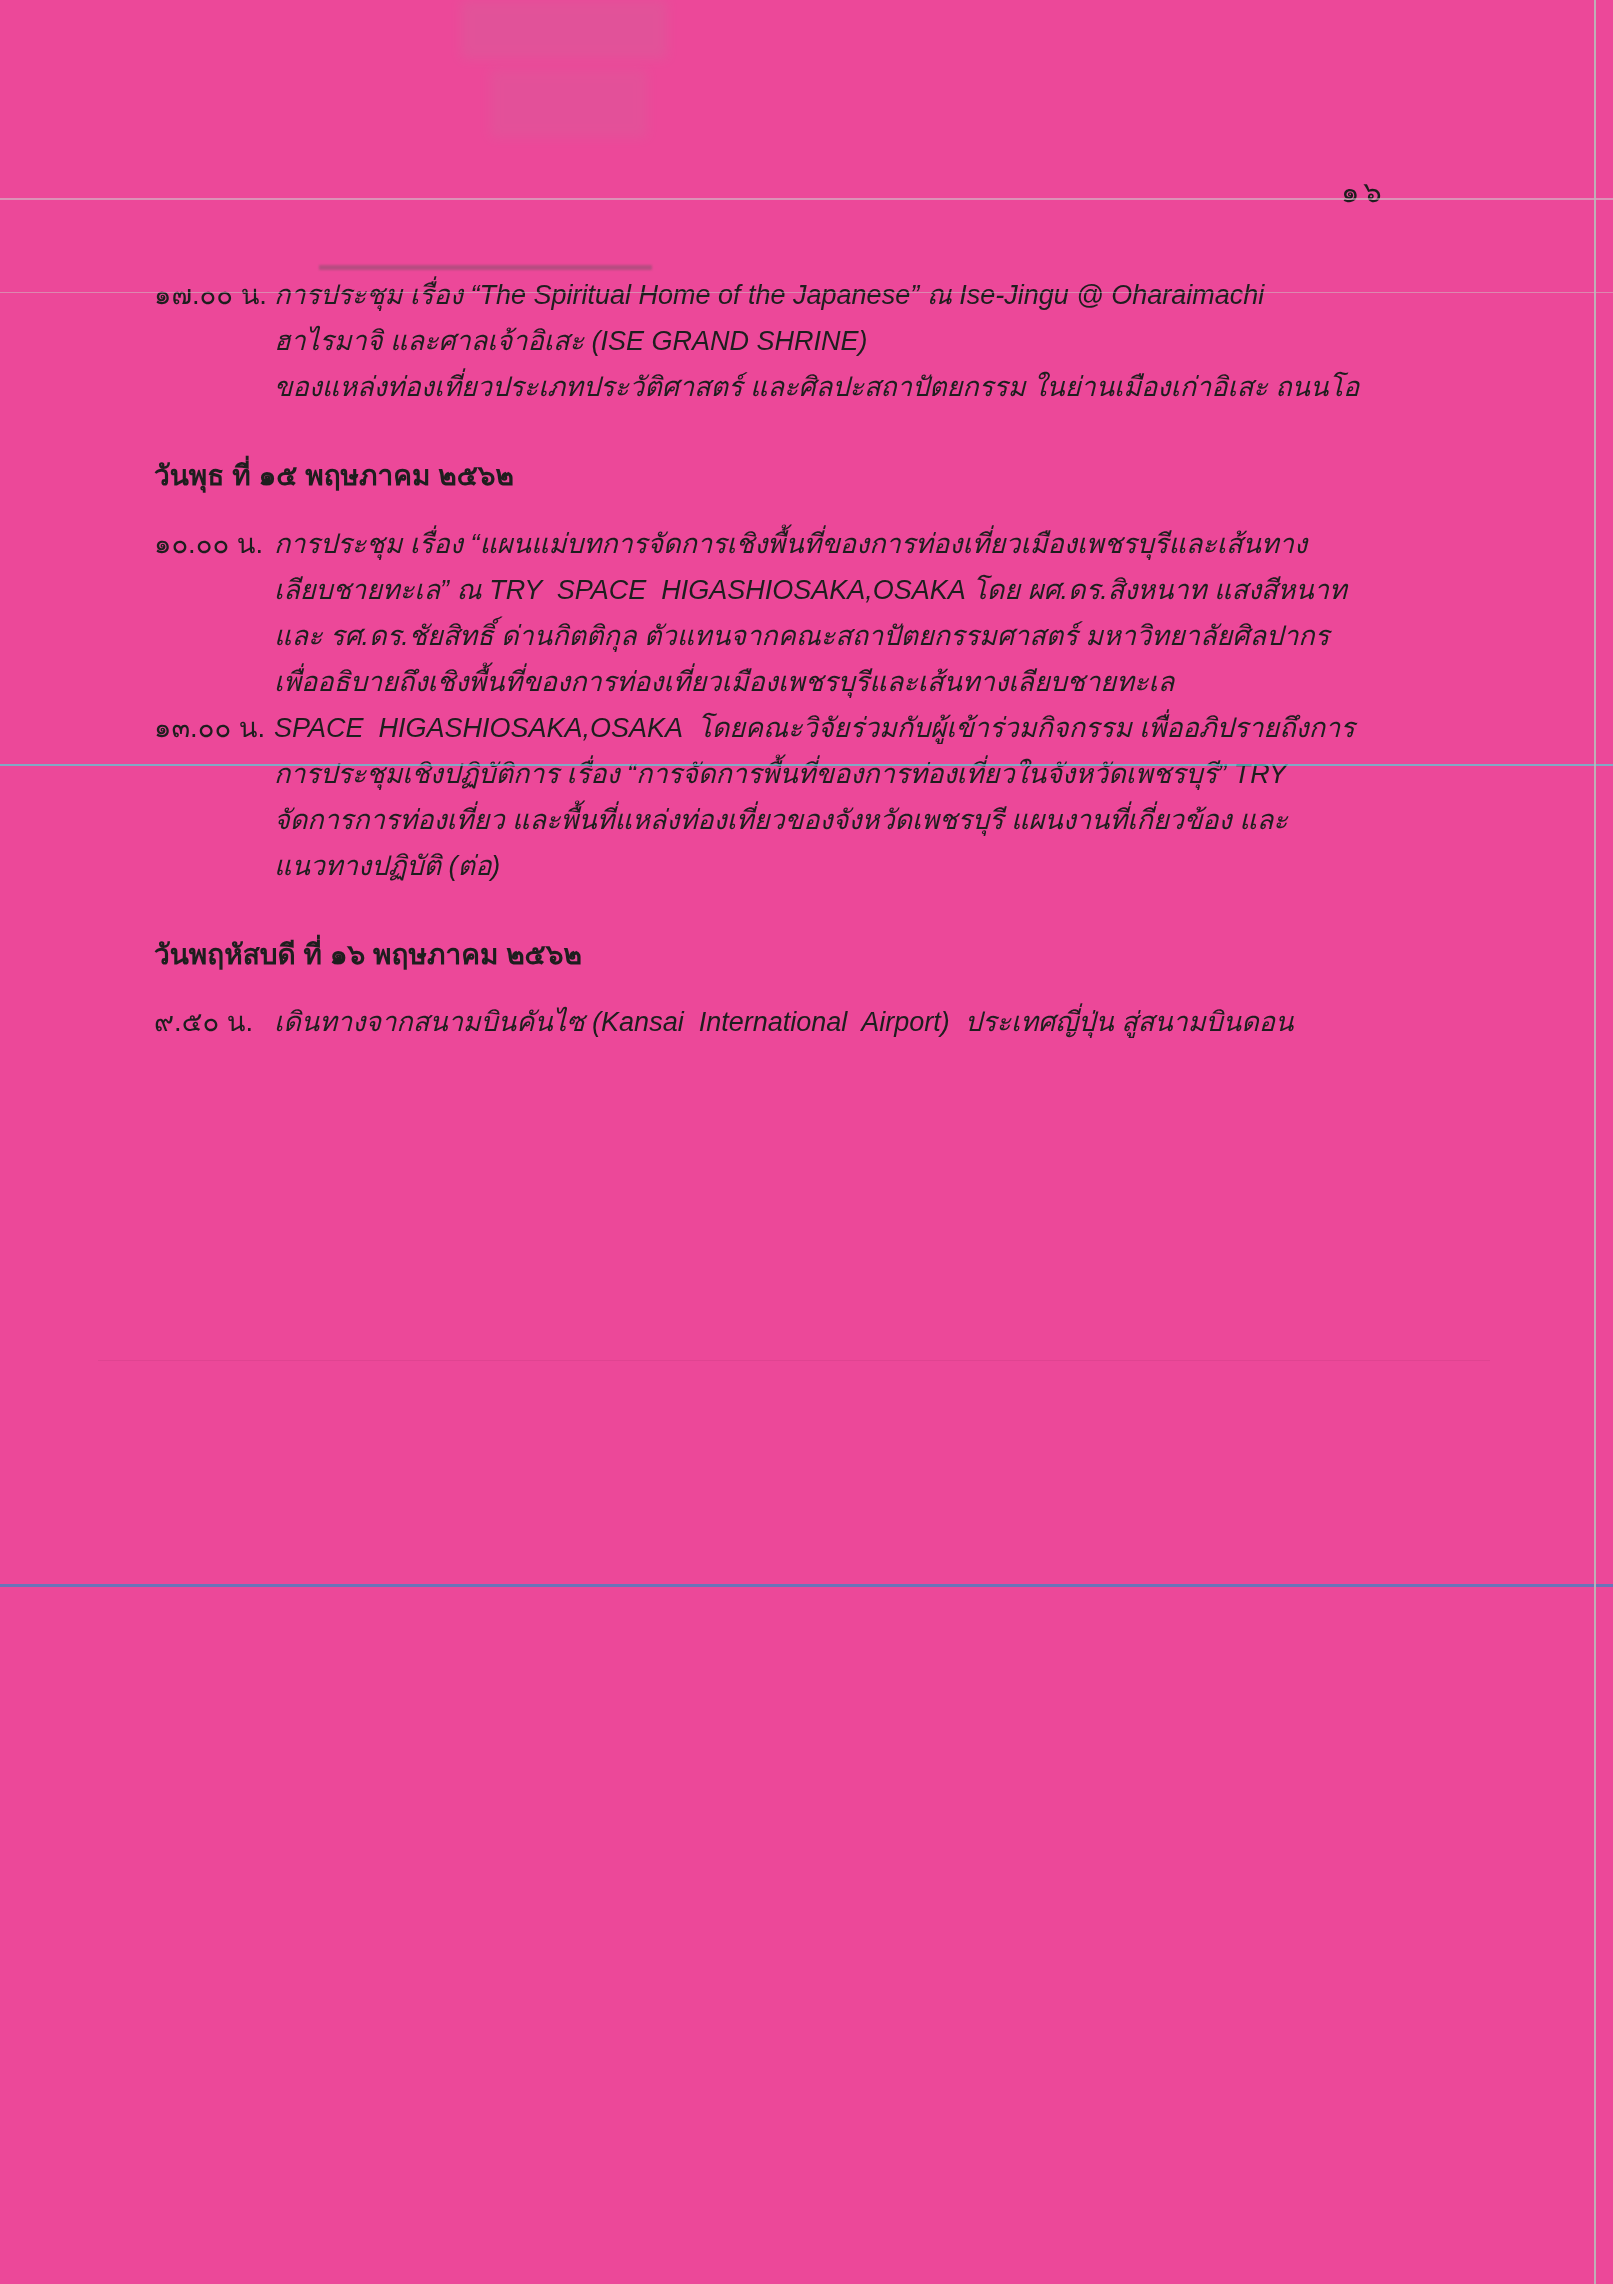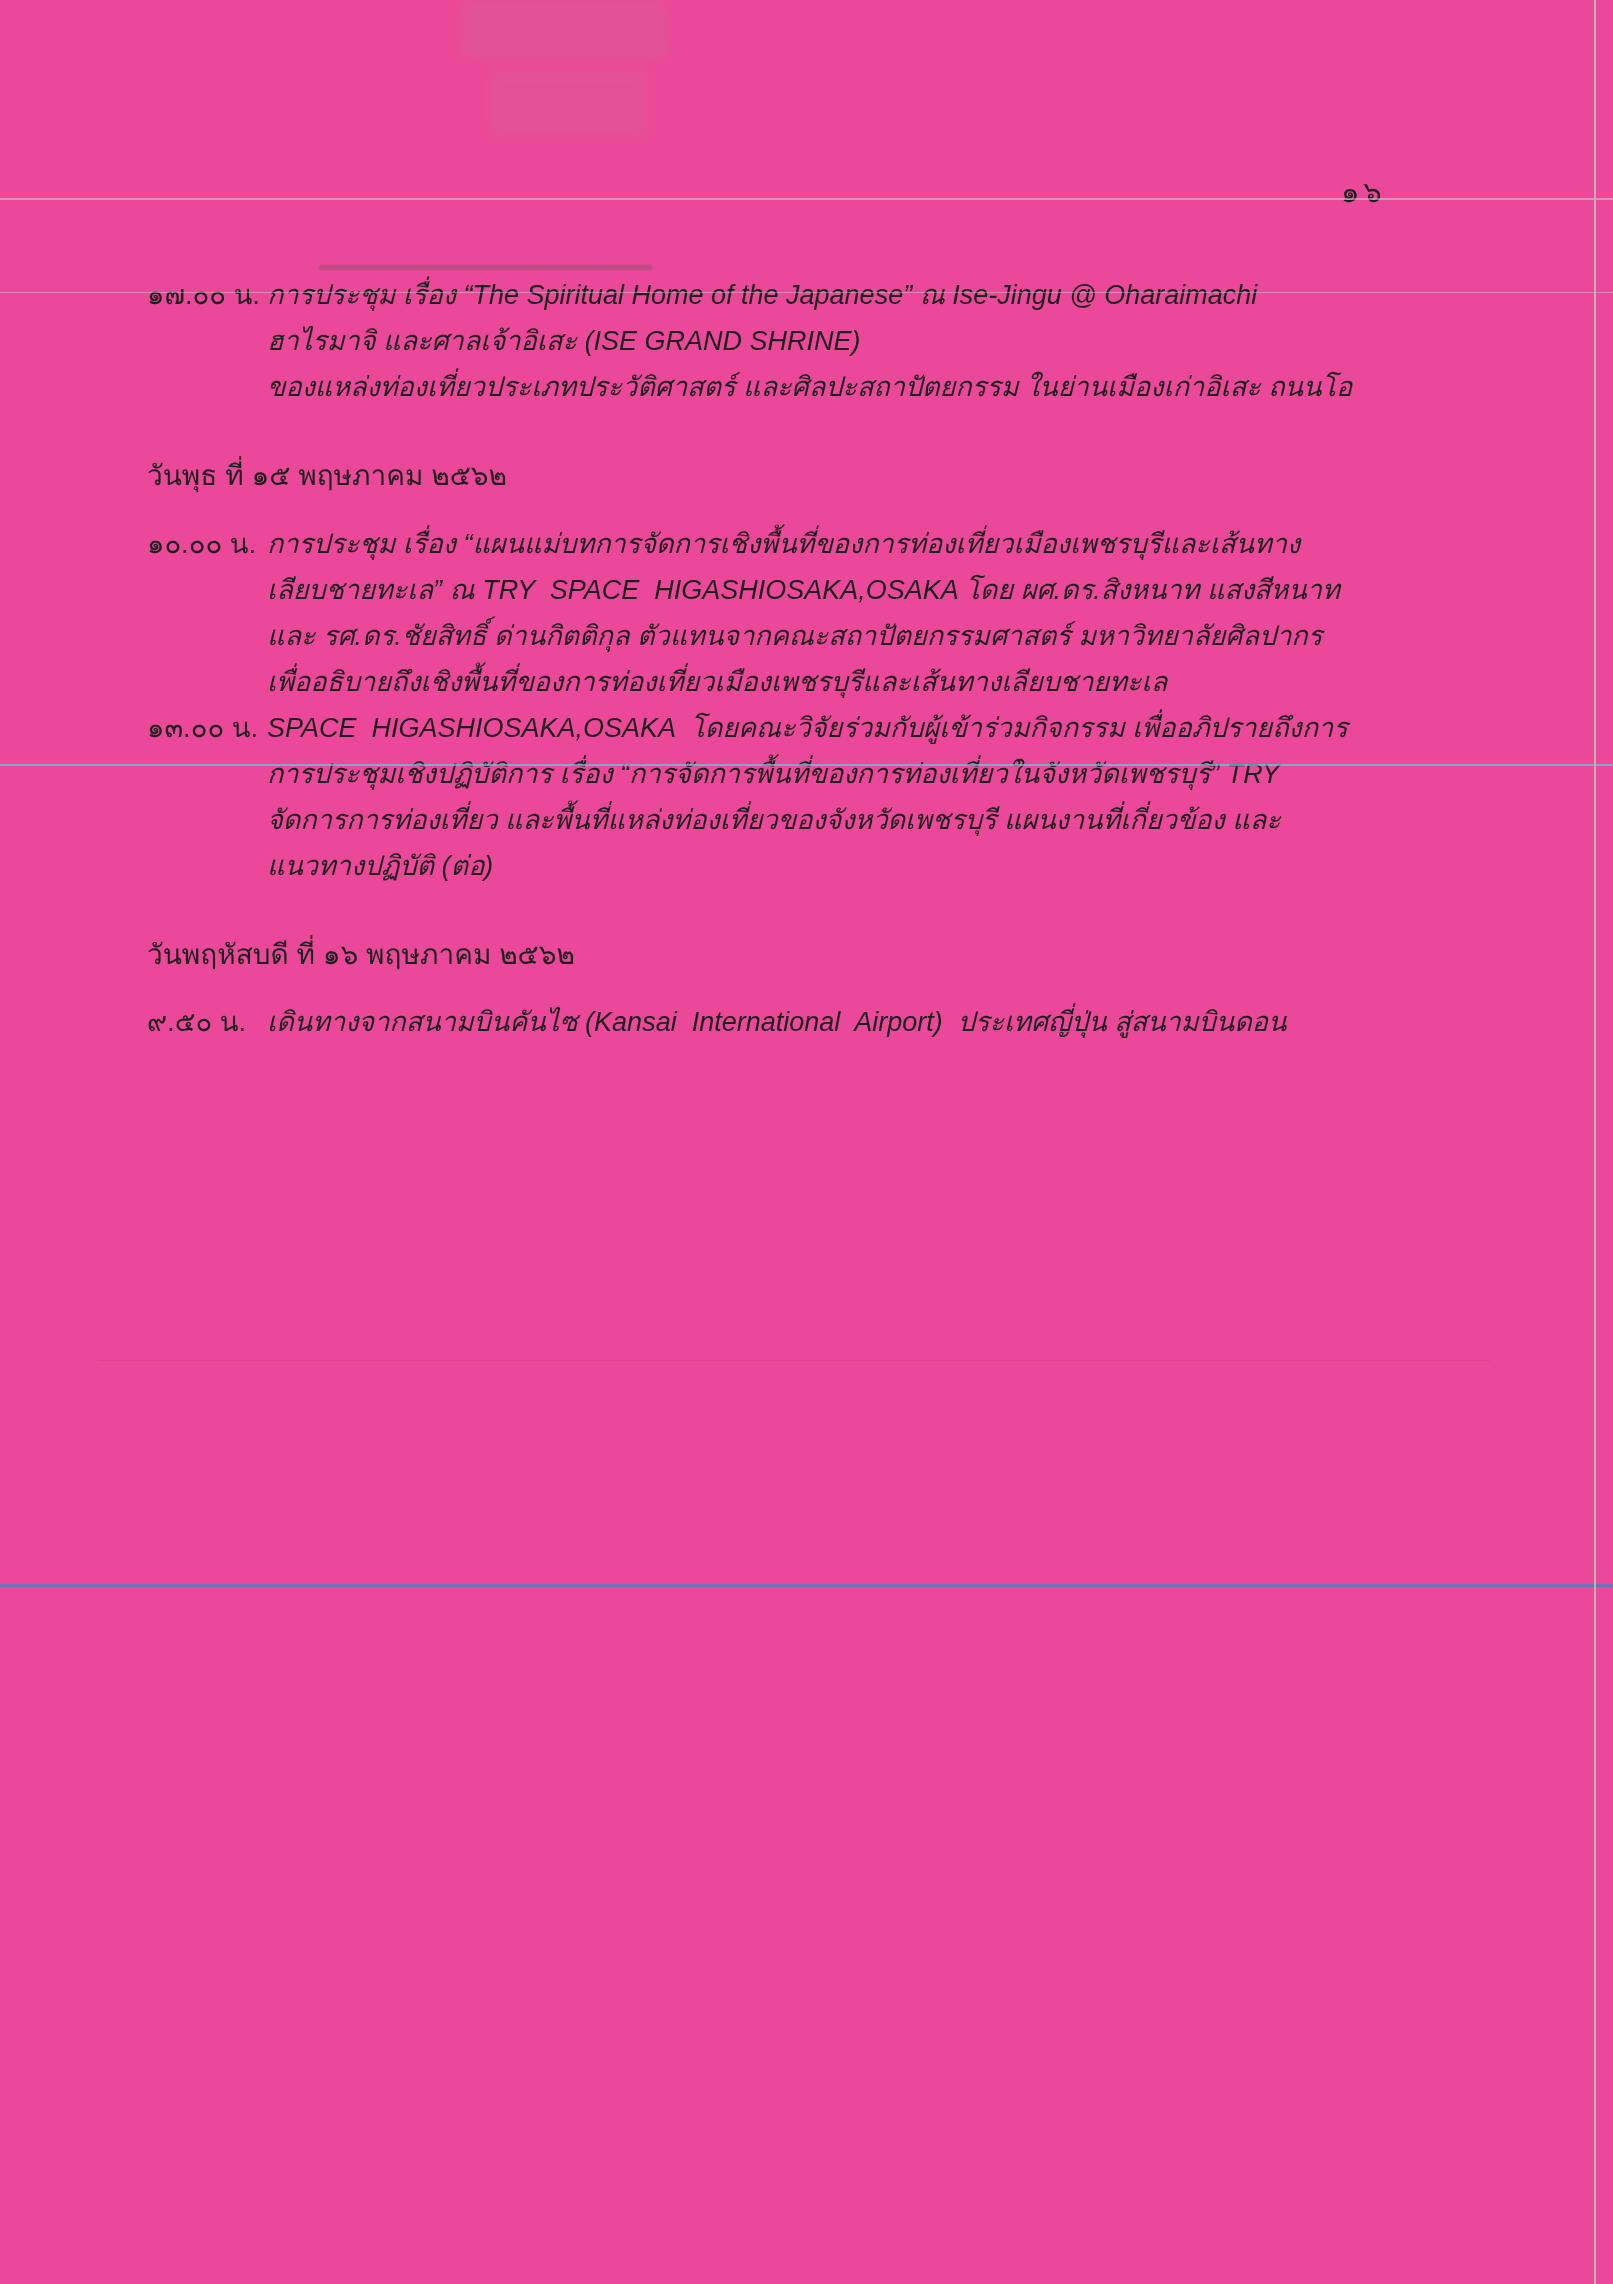--- a/index.html
+++ b/index.html
@@ -12,24 +12,24 @@
     color:#1e1e1e;
   }
   .page-number{
     position:absolute;
     top:176px;left:1341px;
     font-size:29px;line-height:33px;
     letter-spacing:3.9px;
   }
   .content{
     position:absolute;
-    top:272px;left:147px;right:19.6px;
+    top:272px;left:154px;right:19.6px;
   }
   .section-header{
-    font-weight:normal;
+    font-weight:bold;
     font-size:28px;
     height:46px;line-height:46px;
     margin-top:43px;margin-bottom:21.6px;
     white-space:pre;
   }
   .section:first-child .section-header{margin-top:0;}
   .entry{display:flex;align-items:flex-start;}
   .entry-time{
     width:120px;flex:0 0 120px;
     font-size:27.4px;height:46px;line-height:46px;

